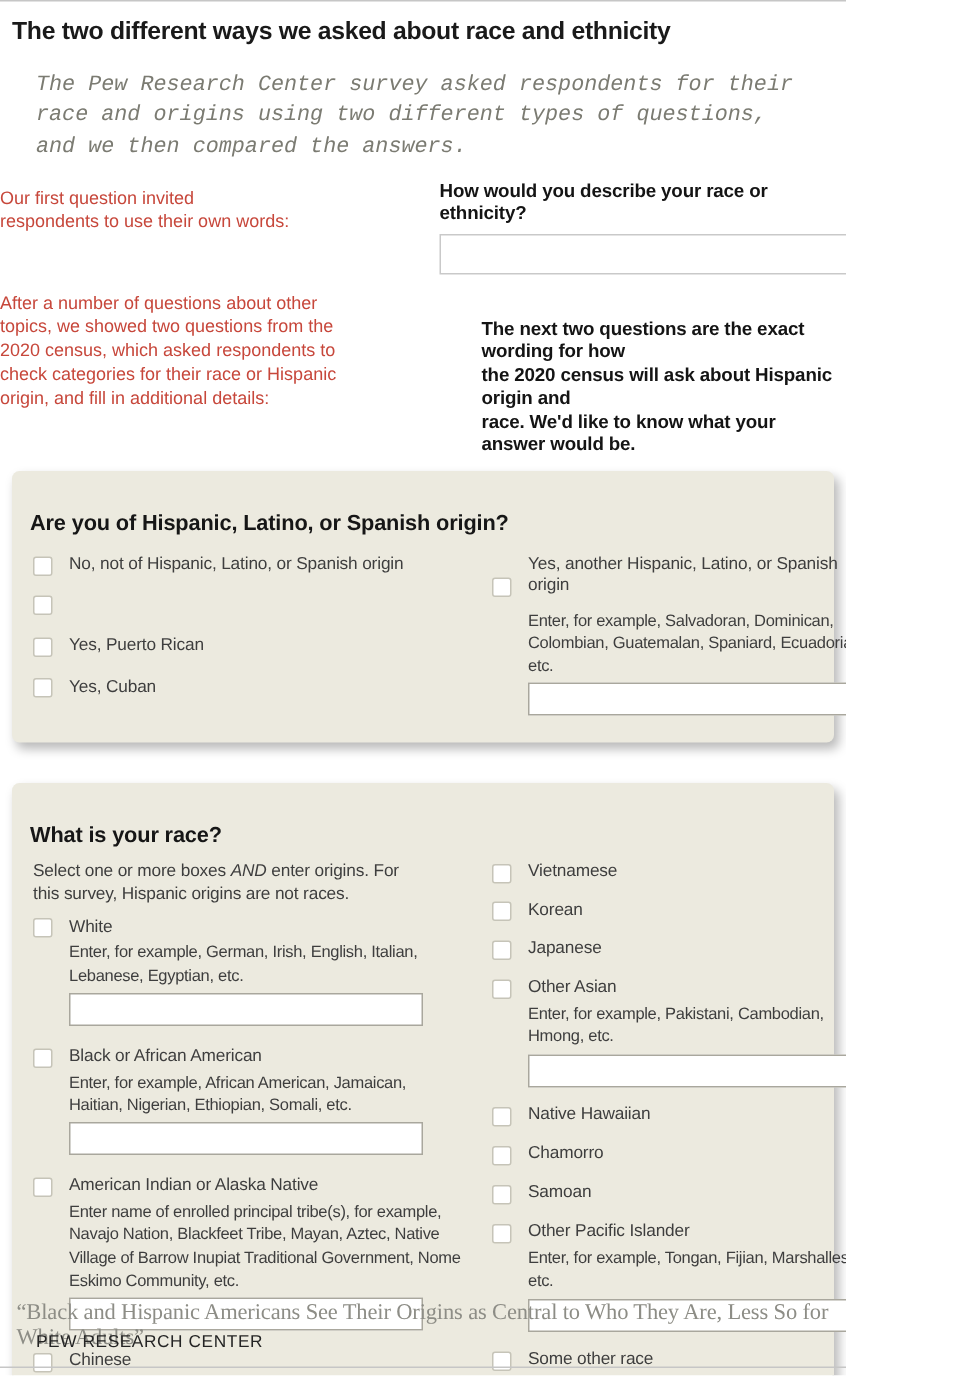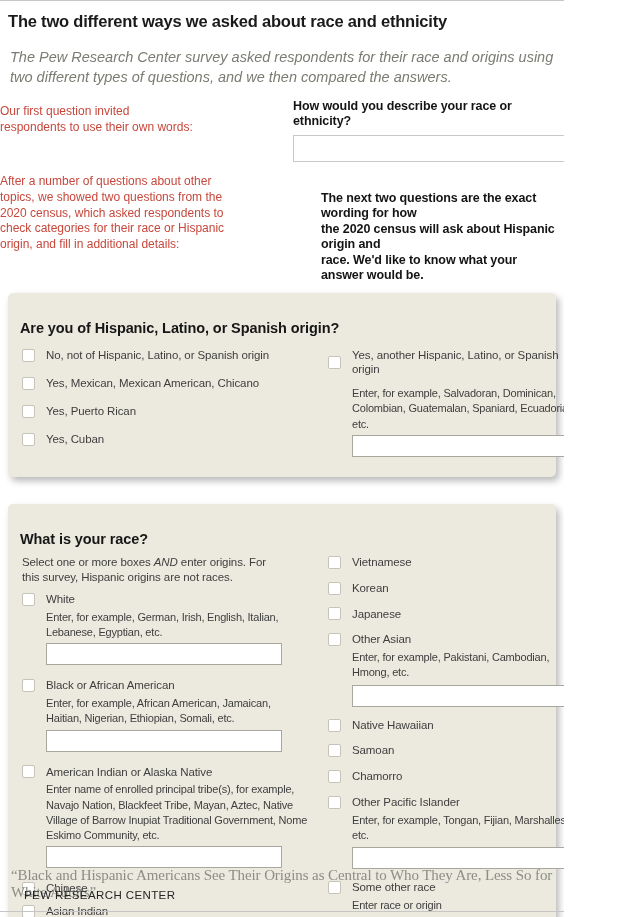--- a/index.html
+++ b/index.html
@@ -14,21 +14,21 @@
     --label-gray:#3E3E3E;
   }
   *{box-sizing:border-box;}
   html,body{margin:0;padding:0;background:#fff;}
   body{font-family:"Liberation Sans",sans-serif;}
   .page{position:relative;width:564px;height:917px;background:#fff;overflow:hidden;}
   .top-rule{position:absolute;top:0;left:0;width:640px;height:0;border-top:1px solid var(--rule);}
   .bottom-rule{position:absolute;top:911px;left:0;width:640px;height:0;border-top:1px solid var(--rule);}
 
   .page-title{margin:12px 8px 0;font-size:16.5px;font-weight:bold;color:var(--text-dark);letter-spacing:-0.2px;line-height:1.2;}
-  .subtitle{margin:15px 10px 0;max-width:618px;font-family:Liberation Sans, sans-serif;font-style:italic;
+  .subtitle{margin:15px 24px 0;max-width:618px;font-family:Liberation Mono, monospace;font-style:italic;
             font-size:14.5px;line-height:1.42;color:var(--subtitle-gray);}
 
   .intro-row{display:grid;grid-template-columns:285px 1fr;margin:0 8px 0 0;}
   .row1{margin-top:11px;}
   .row2{margin-top:12px;}
   .annotation{color:var(--accent-red);font-size:12px;line-height:1.32;text-align:left;}
   .row1 .annotation{padding-top:5px;}
   .qcell{padding-left:8px;}
   .qbold{font-weight:bold;font-size:12.5px;color:#141414;line-height:1.24;letter-spacing:-0.1px;}
   .note{margin-top:17px;max-width:338px;margin-left:28px;}
@@ -36,21 +36,21 @@
 
   .census-box{margin:0 8px;background:var(--box-bg);border-radius:5px;
               box-shadow:3px 4px 7px rgba(0,0,0,0.28);padding:27px 12px 17px;}
   .box1{margin-top:9px;}
   .box2{margin-top:27px;}
   .census-box h2{margin:0;font-size:14.5px;font-weight:bold;color:#161616;letter-spacing:-0.1px;line-height:1.2;}
   .cols{display:grid;grid-template-columns:308px 1fr;align-items:start;}
   .box1 .cols{margin-top:11px;}
   .box2 .cols{margin-top:7px;}
 
-  .opt{display:flex;align-items:center;margin-bottom:13px;}
+  .opt{display:flex;align-items:flex-end;margin-bottom:13px;}
   .cb{flex:0 0 auto;width:13px;height:13px;background:#fff;border:1px solid var(--checkbox-border);
       border-radius:2px;margin:0 11px 0 2px;cursor:pointer;}
   .opt-label{font-size:11.5px;color:var(--label-gray);line-height:1.2;padding-top:1px;letter-spacing:-0.1px;}
   .helper{margin:0 0 3px 26px;font-size:11px;color:var(--label-gray);line-height:1.39;
           letter-spacing:-0.2px;max-width:252px;}
   .box-input{display:block;margin-left:26px;width:236px;height:22px;border:1px solid var(--input-border);
              background:#fff;padding:2px 5px;font-size:11.5px;}
 
   
   .col-right .cb{margin-left:0;}
@@ -117,21 +117,20 @@
   <section class="census-box box1">
     <h2>Are you of Hispanic, Latino, or Spanish origin?</h2>
     <div class="cols">
       <div class="col-left">
         <div class="opt">
           <span class="cb"></span>
           <span class="opt-label">No, not of Hispanic, Latino, or Spanish origin</span>
         </div>
         <div class="opt">
           <span class="cb"></span>
-          <span class="opt-label">Yes, Mexican, Mexican American, Chicano</span>
         </div>
         <div class="opt">
           <span class="cb"></span>
           <span class="opt-label">Yes, Puerto Rican</span>
         </div>
         <div class="opt">
           <span class="cb"></span>
           <span class="opt-label">Yes, Cuban</span>
         </div>
       </div>
@@ -218,25 +217,25 @@
           <div class="helper">Enter, for example, Pakistani, Cambodian, Hmong, etc.</div>
           <input type="text" class="box-input" value="" style="">
         </div>
 
         <div class="opt">
           <span class="cb"></span>
           <span class="opt-label">Native Hawaiian</span>
         </div>
         <div class="opt">
           <span class="cb"></span>
+          <span class="opt-label">Chamorro</span>
+        </div>
+        <div class="opt">
+          <span class="cb"></span>
           <span class="opt-label">Samoan</span>
-        </div>
-        <div class="opt">
-          <span class="cb"></span>
-          <span class="opt-label">Chamorro</span>
         </div>
 
         <div class="grp">
           <div class="opt">
             <span class="cb"></span>
             <span class="opt-label">Other Pacific Islander</span>
           </div>
           <div class="helper">Enter, for example, Tongan, Fijian, Marshallese, etc.</div>
           <input type="text" class="box-input" value="" style="">
         </div>

